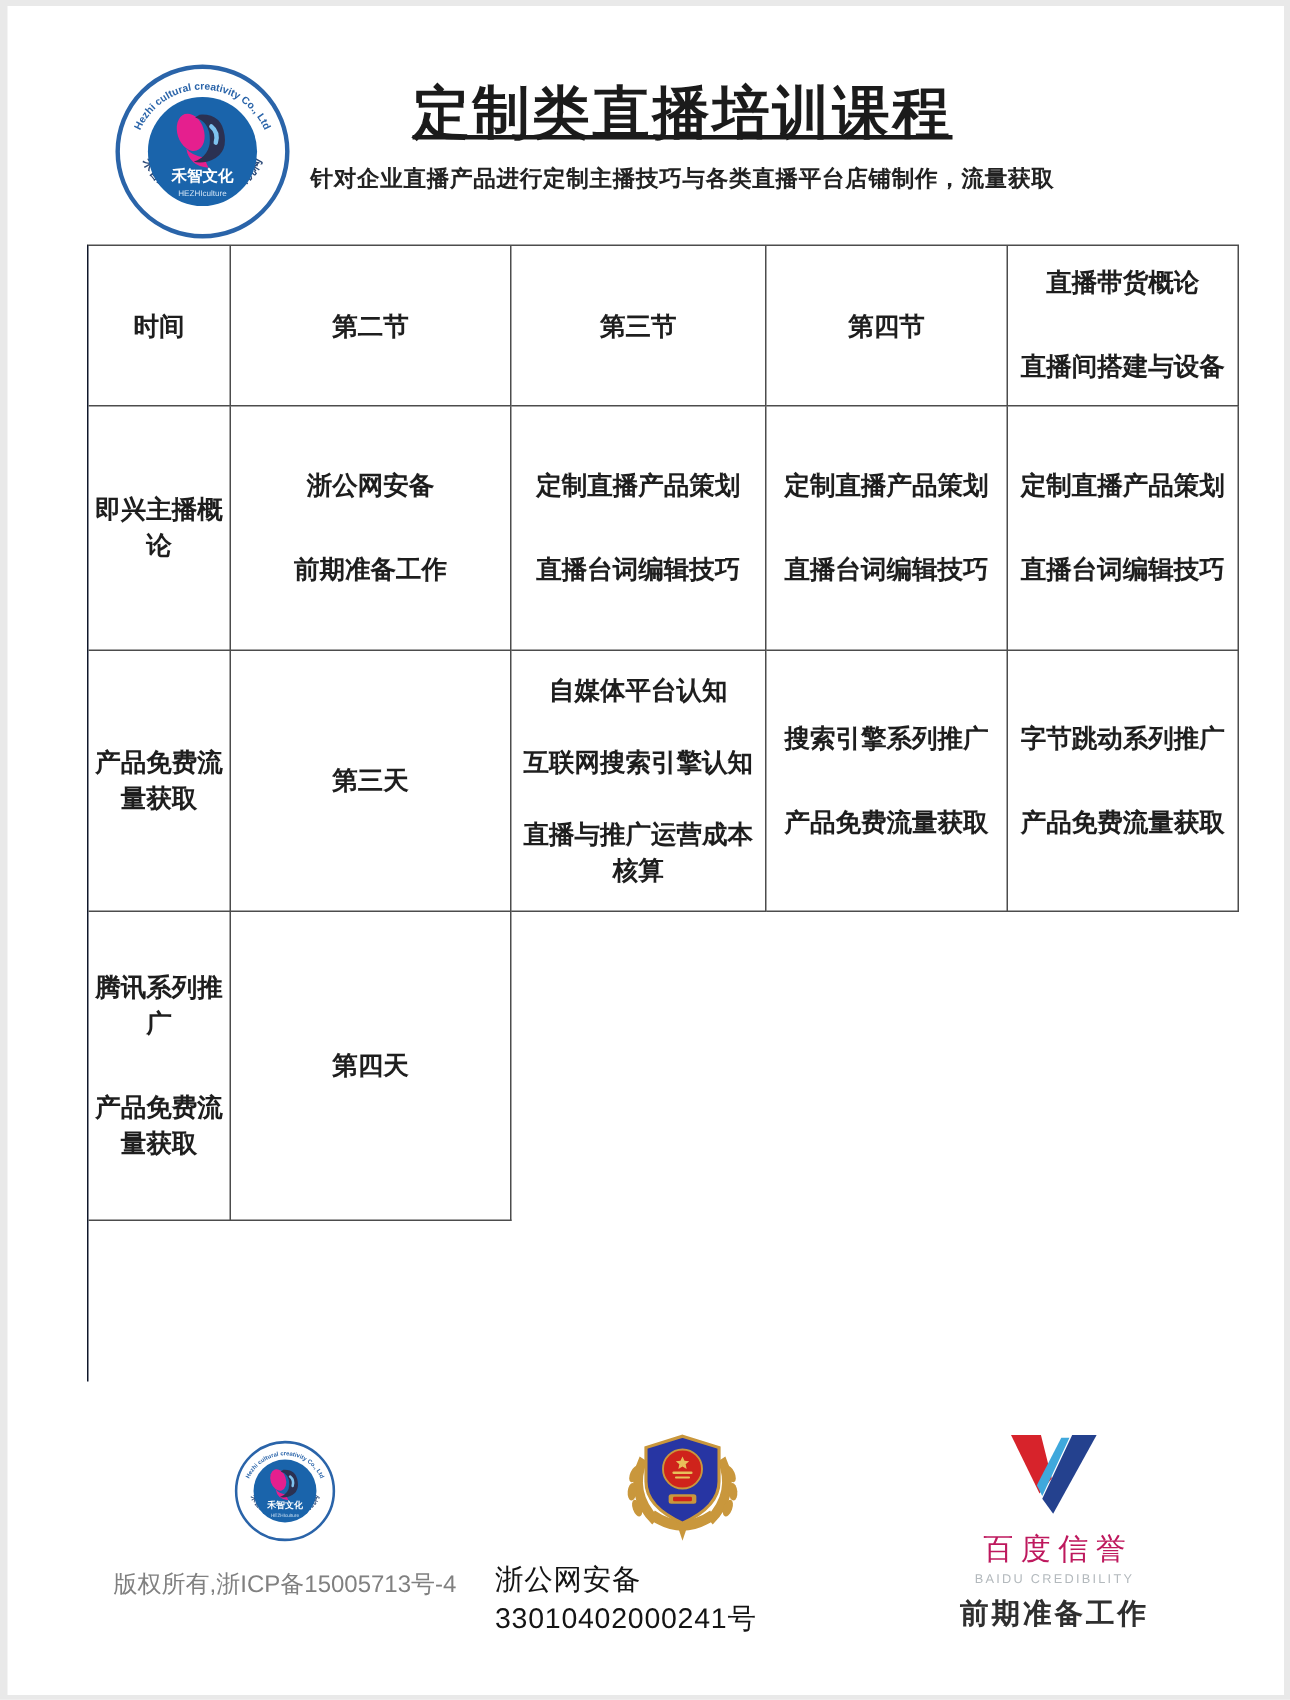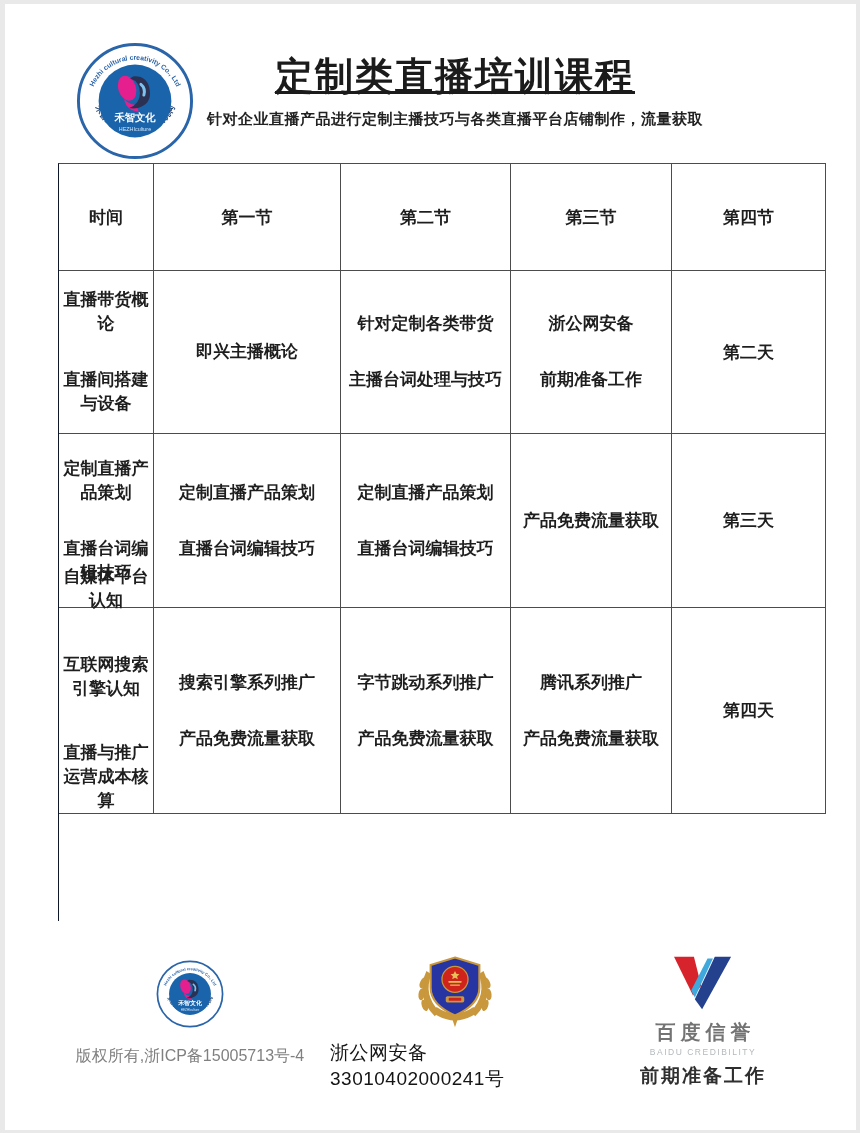--- a/index.html
+++ b/index.html
@@ -30,35 +30,35 @@
     grid-template-rows:107px 163px 174px 206px 107px;
     border-top:1px solid #4c4c4c; border-left:1px solid #0f172a;
   }
   .cell{
     border-right:1px solid #4c4c4c; border-bottom:1px solid #4c4c4c;
     display:flex; flex-direction:column; align-items:center; justify-content:center;
     gap:32px; text-align:center;
     font-weight:bold; font-size:17px; color:#1e1e1e;
   }
   .cell .ln{ line-height:24px; }
-  .cell.tight{ gap:40px;justify-content:flex-end; }
+  .cell.tight{ gap:24px; }
   .cell.merged{
     grid-column:2 / 6; flex-direction:row; justify-content:flex-start;
     padding-left:14px; text-align:left;
   }
   
   .foot-left{ position:absolute; left:53px; top:956px; width:264px;
     display:flex; flex-direction:column; align-items:center; }
   .foot-left .copyright{ margin-top:18px; font-size:16px; color:#808080; }
   .foot-center{ position:absolute; left:325px; top:942px; width:250px;
     display:flex; flex-direction:column; align-items:center; }
   .foot-center .police-text{ margin-top:8px; font-size:19px; font-weight:normal; color:#141414; letter-spacing:0.5px; }
   .foot-right{ position:absolute; left:613px; top:949px; width:170px;
     display:flex; flex-direction:column; align-items:center; }
-  .baidu-name{ margin-top:8px; font-size:20px; font-weight:bold; color:#737373; letter-spacing:5px; text-indent:5px; }
+  .baidu-name{ margin-top:8px; font-size:20px; font-weight:normal; color:#be185d; letter-spacing:5px; text-indent:5px; }
   .baidu-name-en{ margin-top:1px; font-size:8.5px; color:#b3b9bd; letter-spacing:1.5px; }
   .baidu-cert{ margin-top:6px; font-size:19px; font-weight:bold; color:#2f2f2f; letter-spacing:2px; }
 </style>
 </head>
 <body>
 
 <div class="canvas">
   <div class="page">
 
     <svg class="logo-big" viewBox="0 0 120 120">
@@ -83,42 +83,36 @@
     </svg>
 
     <div class="header-text">
       <div class="page-title">定制类直播培训课程</div>
       <div class="page-subtitle">针对企业直播产品进行定制主播技巧与各类直播平台店铺制作，流量获取</div>
     </div>
 
     <div class="sched">
 
       <div class="cell">时间</div>
-      <div class="cell">第一节</div>
       <div class="cell">第二节</div>
       <div class="cell">第三节</div>
       <div class="cell">第四节</div>
 
       <div class="cell">
         <div class="ln">直播带货概论</div>
         <div class="ln">直播间搭建与设备</div>
       </div>
       <div class="cell">
         <div class="ln">即兴主播概论</div>
       </div>
       <div class="cell">
-        <div class="ln">针对定制各类带货</div>
-        <div class="ln">主播台词处理与技巧</div>
-      </div>
-      <div class="cell">
         <div class="ln">浙公网安备</div>
         <div class="ln">前期准备工作</div>
       </div>
 
-      <div class="cell">第二天</div>
       <div class="cell">
         <div class="ln">定制直播产品策划</div>
         <div class="ln">直播台词编辑技巧</div>
       </div>
       <div class="cell">
         <div class="ln">定制直播产品策划</div>
         <div class="ln">直播台词编辑技巧</div>
       </div>
       <div class="cell">
         <div class="ln">定制直播产品策划</div>

